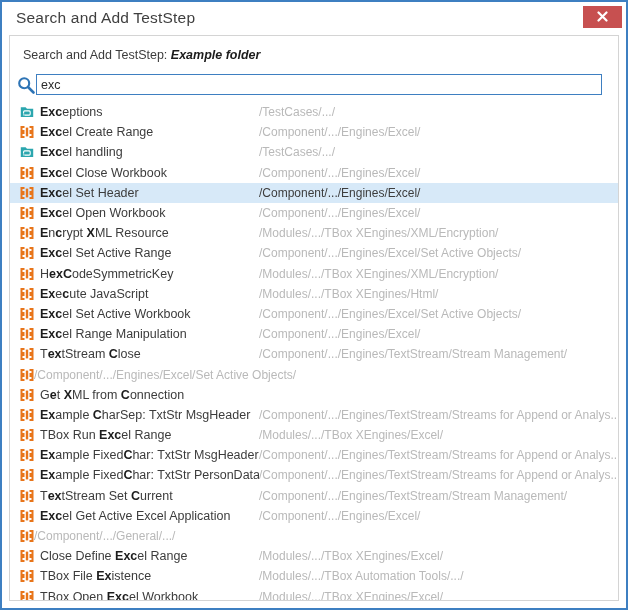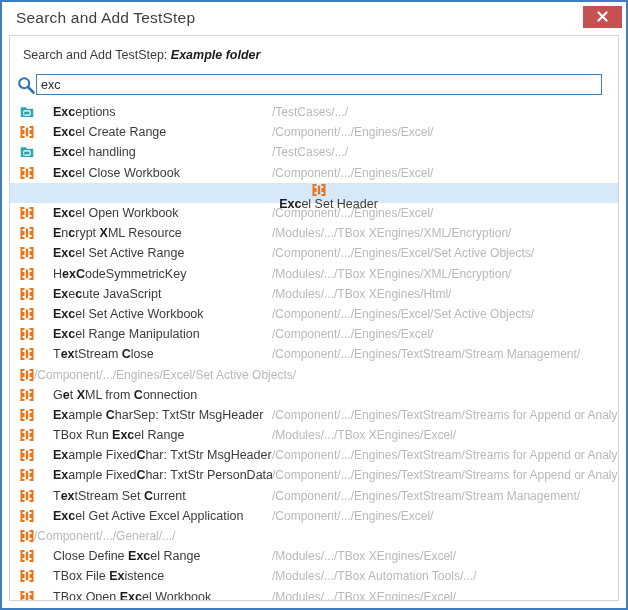--- a/index.html
+++ b/index.html
@@ -35,24 +35,24 @@
   .search-input{
     position:absolute; left:26px; top:38px; width:566px; height:21px;
     border:1px solid var(--accent); outline:none; font-family:"Liberation Sans",sans-serif;
     font-size:12.5px; color:#2b2b2b; padding:0 4px; background:#fff;
   }
   .list{position:absolute; left:0; right:0; top:66px; bottom:0; overflow:hidden;}
   .row{
     display:flex; align-items:center; height:20.2px; padding-left:10px;
     white-space:nowrap; cursor:default;
   }
-  .row.selected{background:var(--selection);flex-direction:column;}
+  .row.selected{background:var(--selection);}
   .row-icon{width:14px; height:14px; flex:0 0 14px; display:flex; align-items:center; justify-content:center;}
   .row-name{
-    flex:0 0 219px; margin-left:19px; font-size:12.5px; color:#3c3c3c;
+    flex:0 0 219px; margin-left:6px; font-size:12.5px; color:#3c3c3c;
     overflow:hidden;
   }
   .row-name b{color:#1c1c1c;}
   .row-path{
     flex:1 1 auto; font-size:12px; color:var(--path-gray); overflow:hidden;
   }
   .row.selected .row-path{color:#3c3c3c;}
 </style>
 </head>
 <body>

